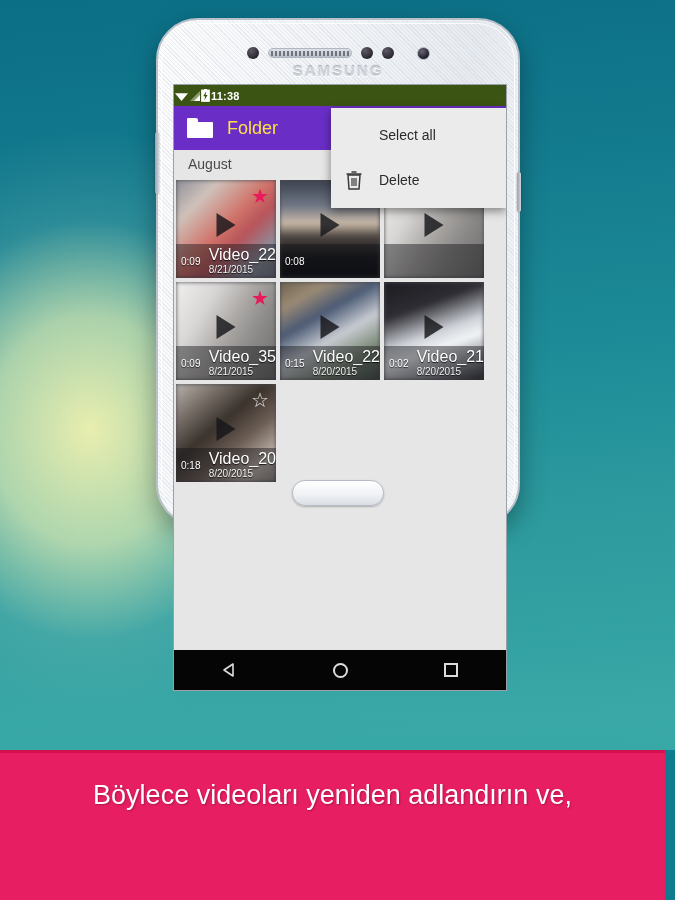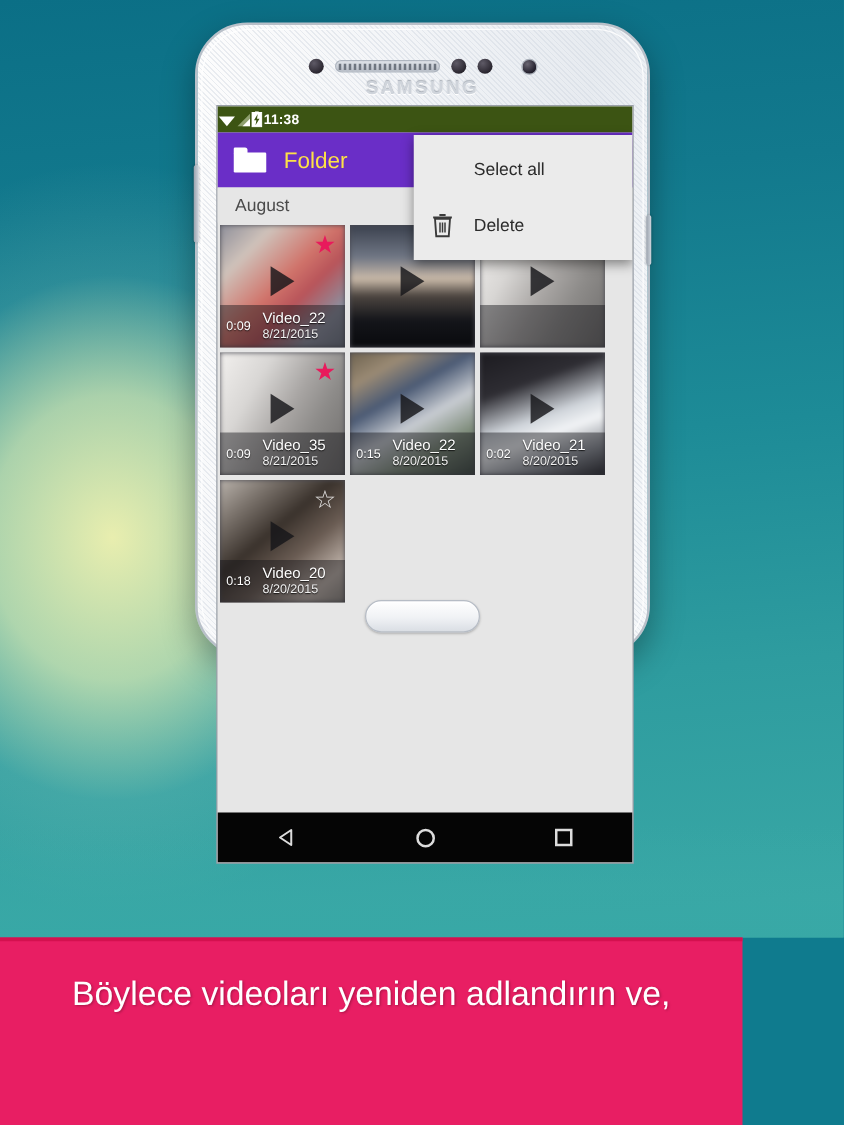--- a/index.html
+++ b/index.html
@@ -17,21 +17,21 @@
       radial-gradient(ellipse 260px 300px at 90px 430px, rgba(243,243,176,0.95) 0%, rgba(226,238,180,0.72) 38%, rgba(150,205,190,0.18) 70%, rgba(0,0,0,0) 100%),
       linear-gradient(175deg, #0b6f86 0%, #12798d 22%, #1d8b97 48%, #2e9c9f 72%, #3aa9a6 100%);
   }
   #bg-bottom-fade {
     position: absolute; left: 0; right: 0; bottom: 150px; height: 90px;
     background: linear-gradient(180deg, rgba(60,170,168,0) 0%, rgba(58,169,167,0.55) 60%, rgba(56,168,166,0.9) 100%);
   }
 
   
   #caption {
-    position: absolute; left: 0; bottom: 0; width: 594px; height: 150px;
+    position: absolute; left: 0; bottom: 0; width: 665px; height: 150px;
     background: #e81e63;
     display: flex; flex-direction: column;
     align-items: center; justify-content: flex-start;
     padding-top: 22px;
     border-top: 3px solid #d3114f;
   }
   #caption .line {
     color: #ffffff; font-size: 27px; line-height: 40px;
     text-shadow: 1px 1px 2px rgba(0,0,0,0.28);
     white-space: nowrap;
@@ -169,21 +169,21 @@
   .meta {
     position: absolute; left: 0; right: 0; bottom: 0; height: 34px;
     background: rgba(20,20,24,0.45);
     display: flex; align-items: center;
   }
   .meta .dur {
     color: #ffffff; font-size: 10px; padding-left: 5px; width: 34px;
     text-shadow: 0 1px 1px rgba(0,0,0,0.7);
   }
   .meta .names { display: flex; flex-direction: column; line-height: 1.15; }
-  .meta .name { color: #ffffff; font-size: 12px; text-shadow: 0 1px 1px rgba(0,0,0,0.8); }
+  .meta .name { color: #ffffff; font-size: 16px; text-shadow: 0 1px 1px rgba(0,0,0,0.8); }
   .meta .date { color: #f0f0f0; font-size: 10px; text-shadow: 0 1px 1px rgba(0,0,0,0.8); }
 
   
   #menu {
     position: absolute; left: 157px; top: 23px;
     width: 175px; background: #ebebeb;
     box-shadow: 0 3px 9px rgba(0,0,0,0.45);
     padding: 4px 0 6px 0;
   }
   .menu-item {
@@ -293,20 +293,27 @@
             <div class="dur">0:09</div>
             <div class="names">
               <div class="name">Video_22</div>
               <div class="date">8/21/2015</div>
             </div>
           </div>
         </div>
         <div class="thumb">
           <div class="art a2"></div>
           <div class="play"></div>
+          <div class="meta">
+            <div class="dur">0:08</div>
+            <div class="names">
+              <div class="name"></div>
+              <div class="date"></div>
+            </div>
+          </div>
         </div>
         <div class="thumb">
           <div class="art a3"></div>
           <div class="play"></div>
           <div class="meta">
             <div class="dur"></div>
             <div class="names">
               <div class="name"></div>
               <div class="date"></div>
             </div>

